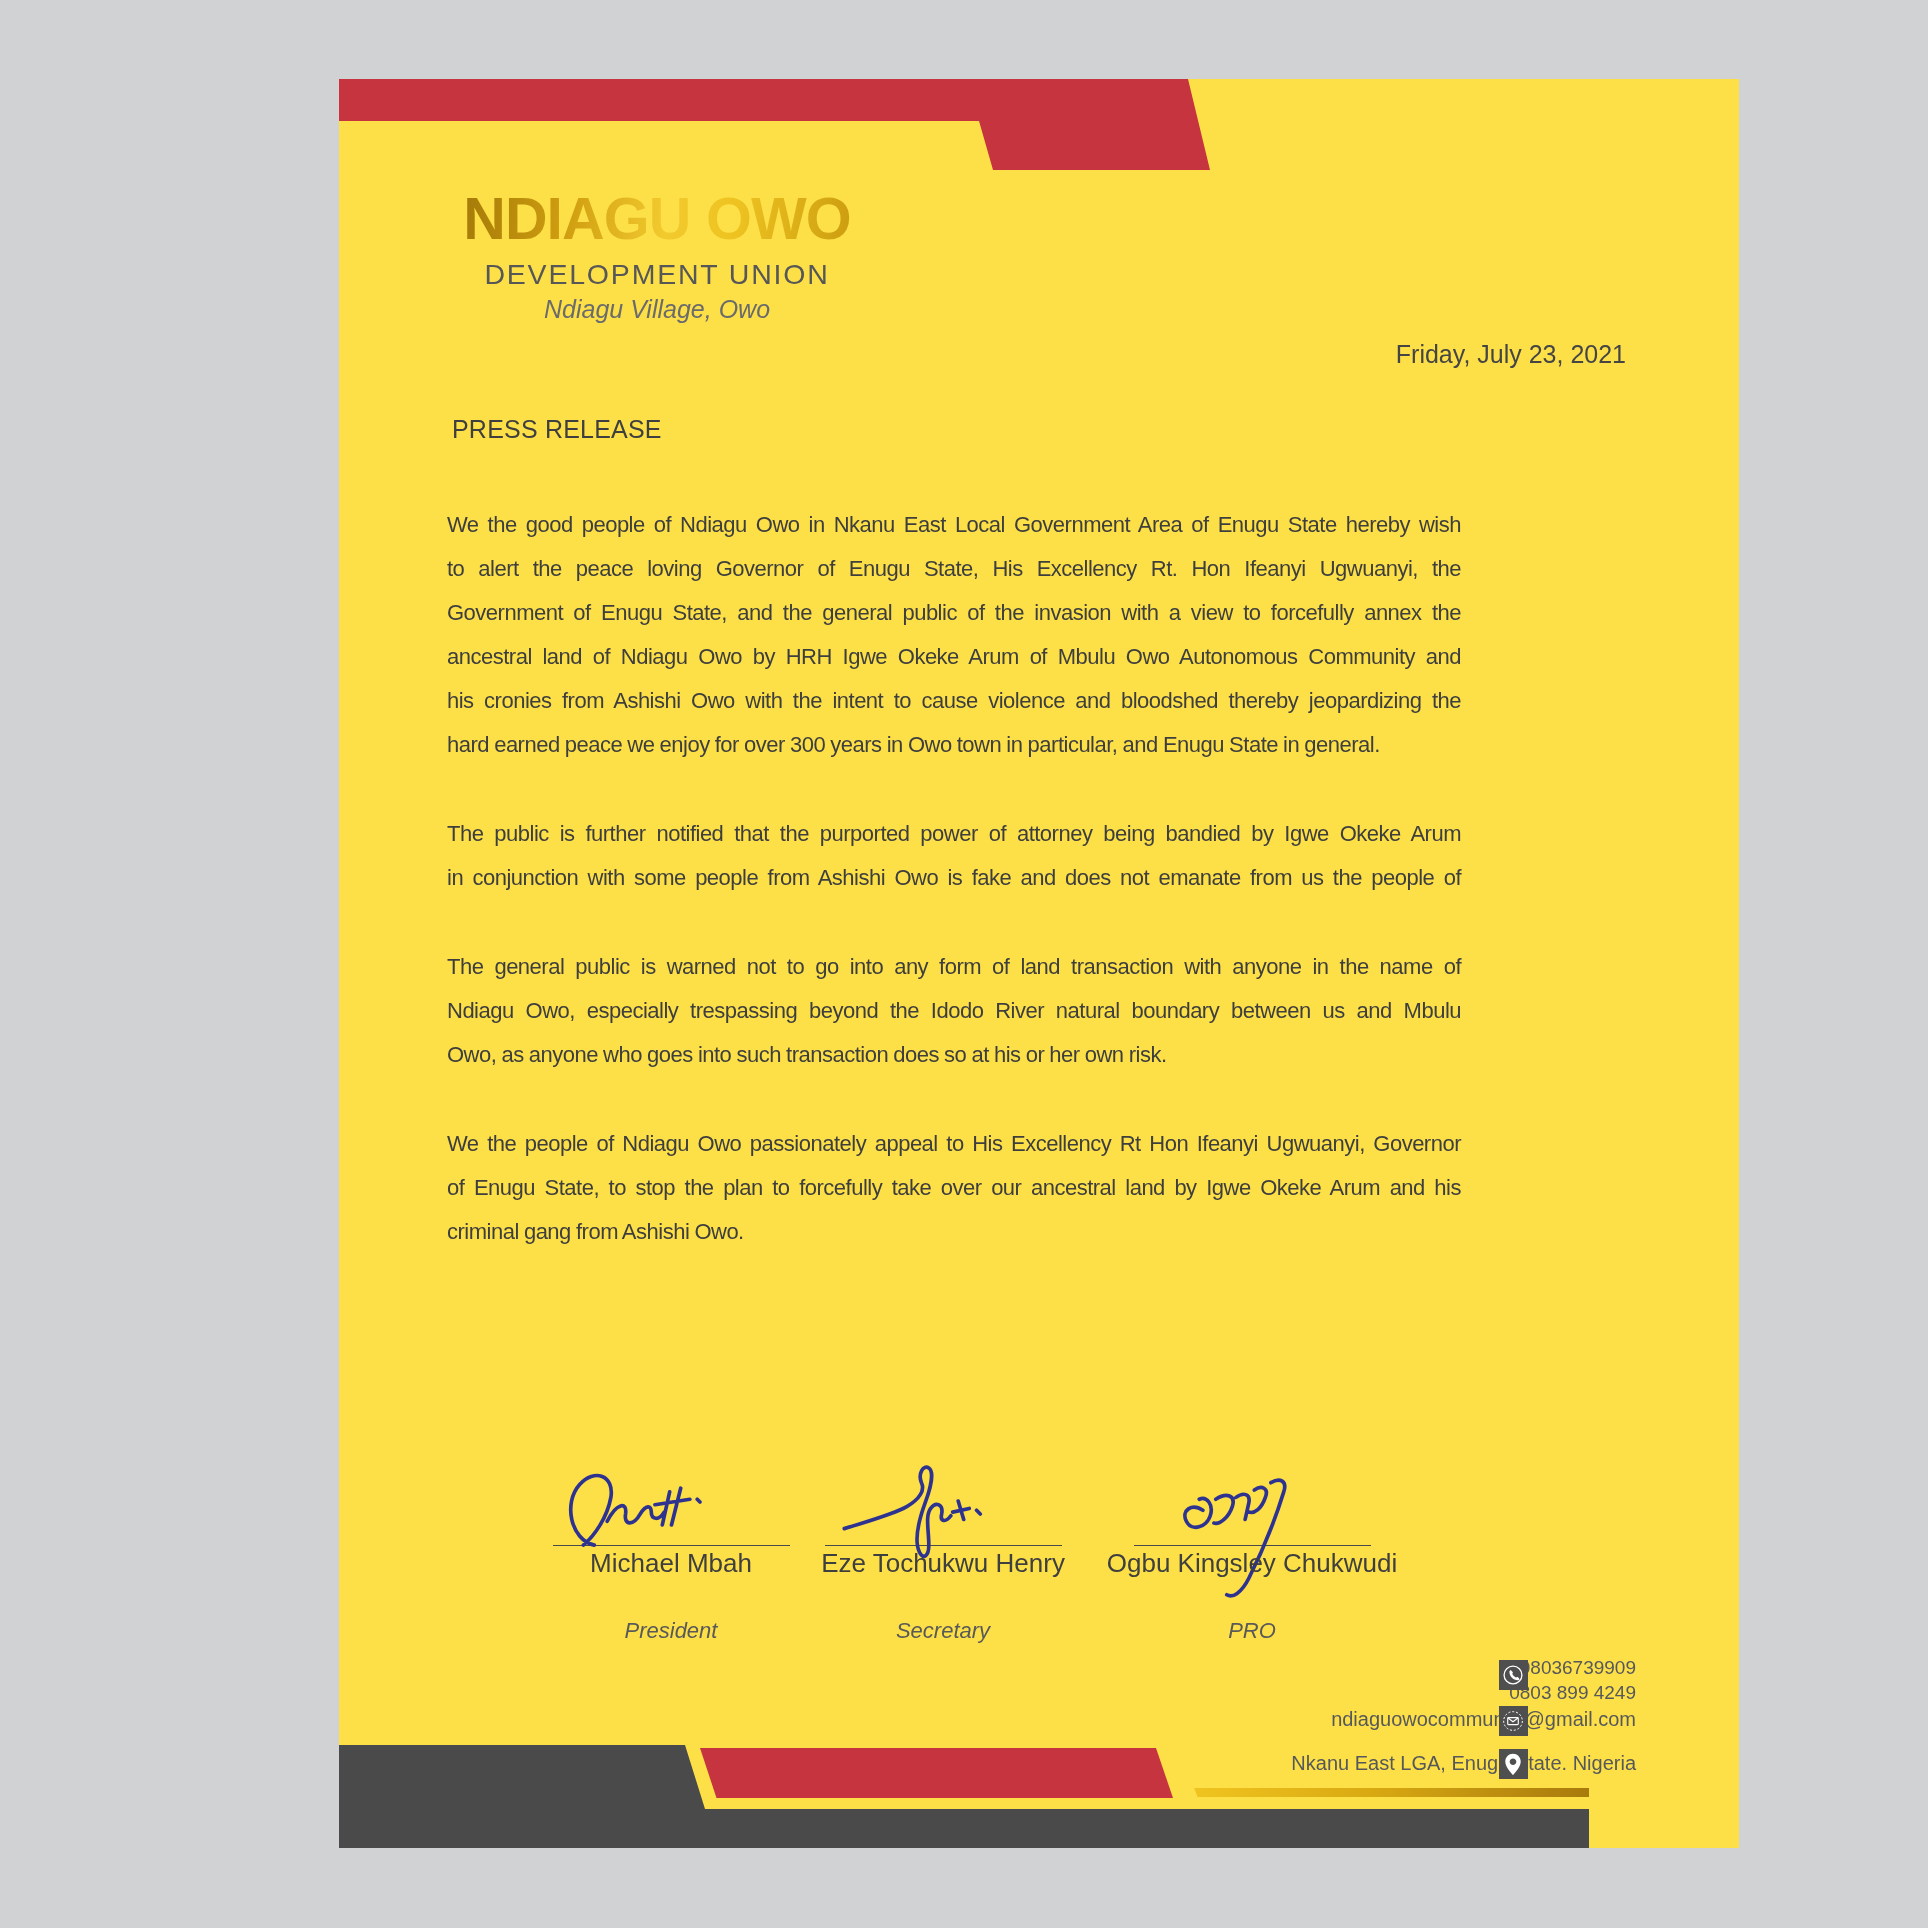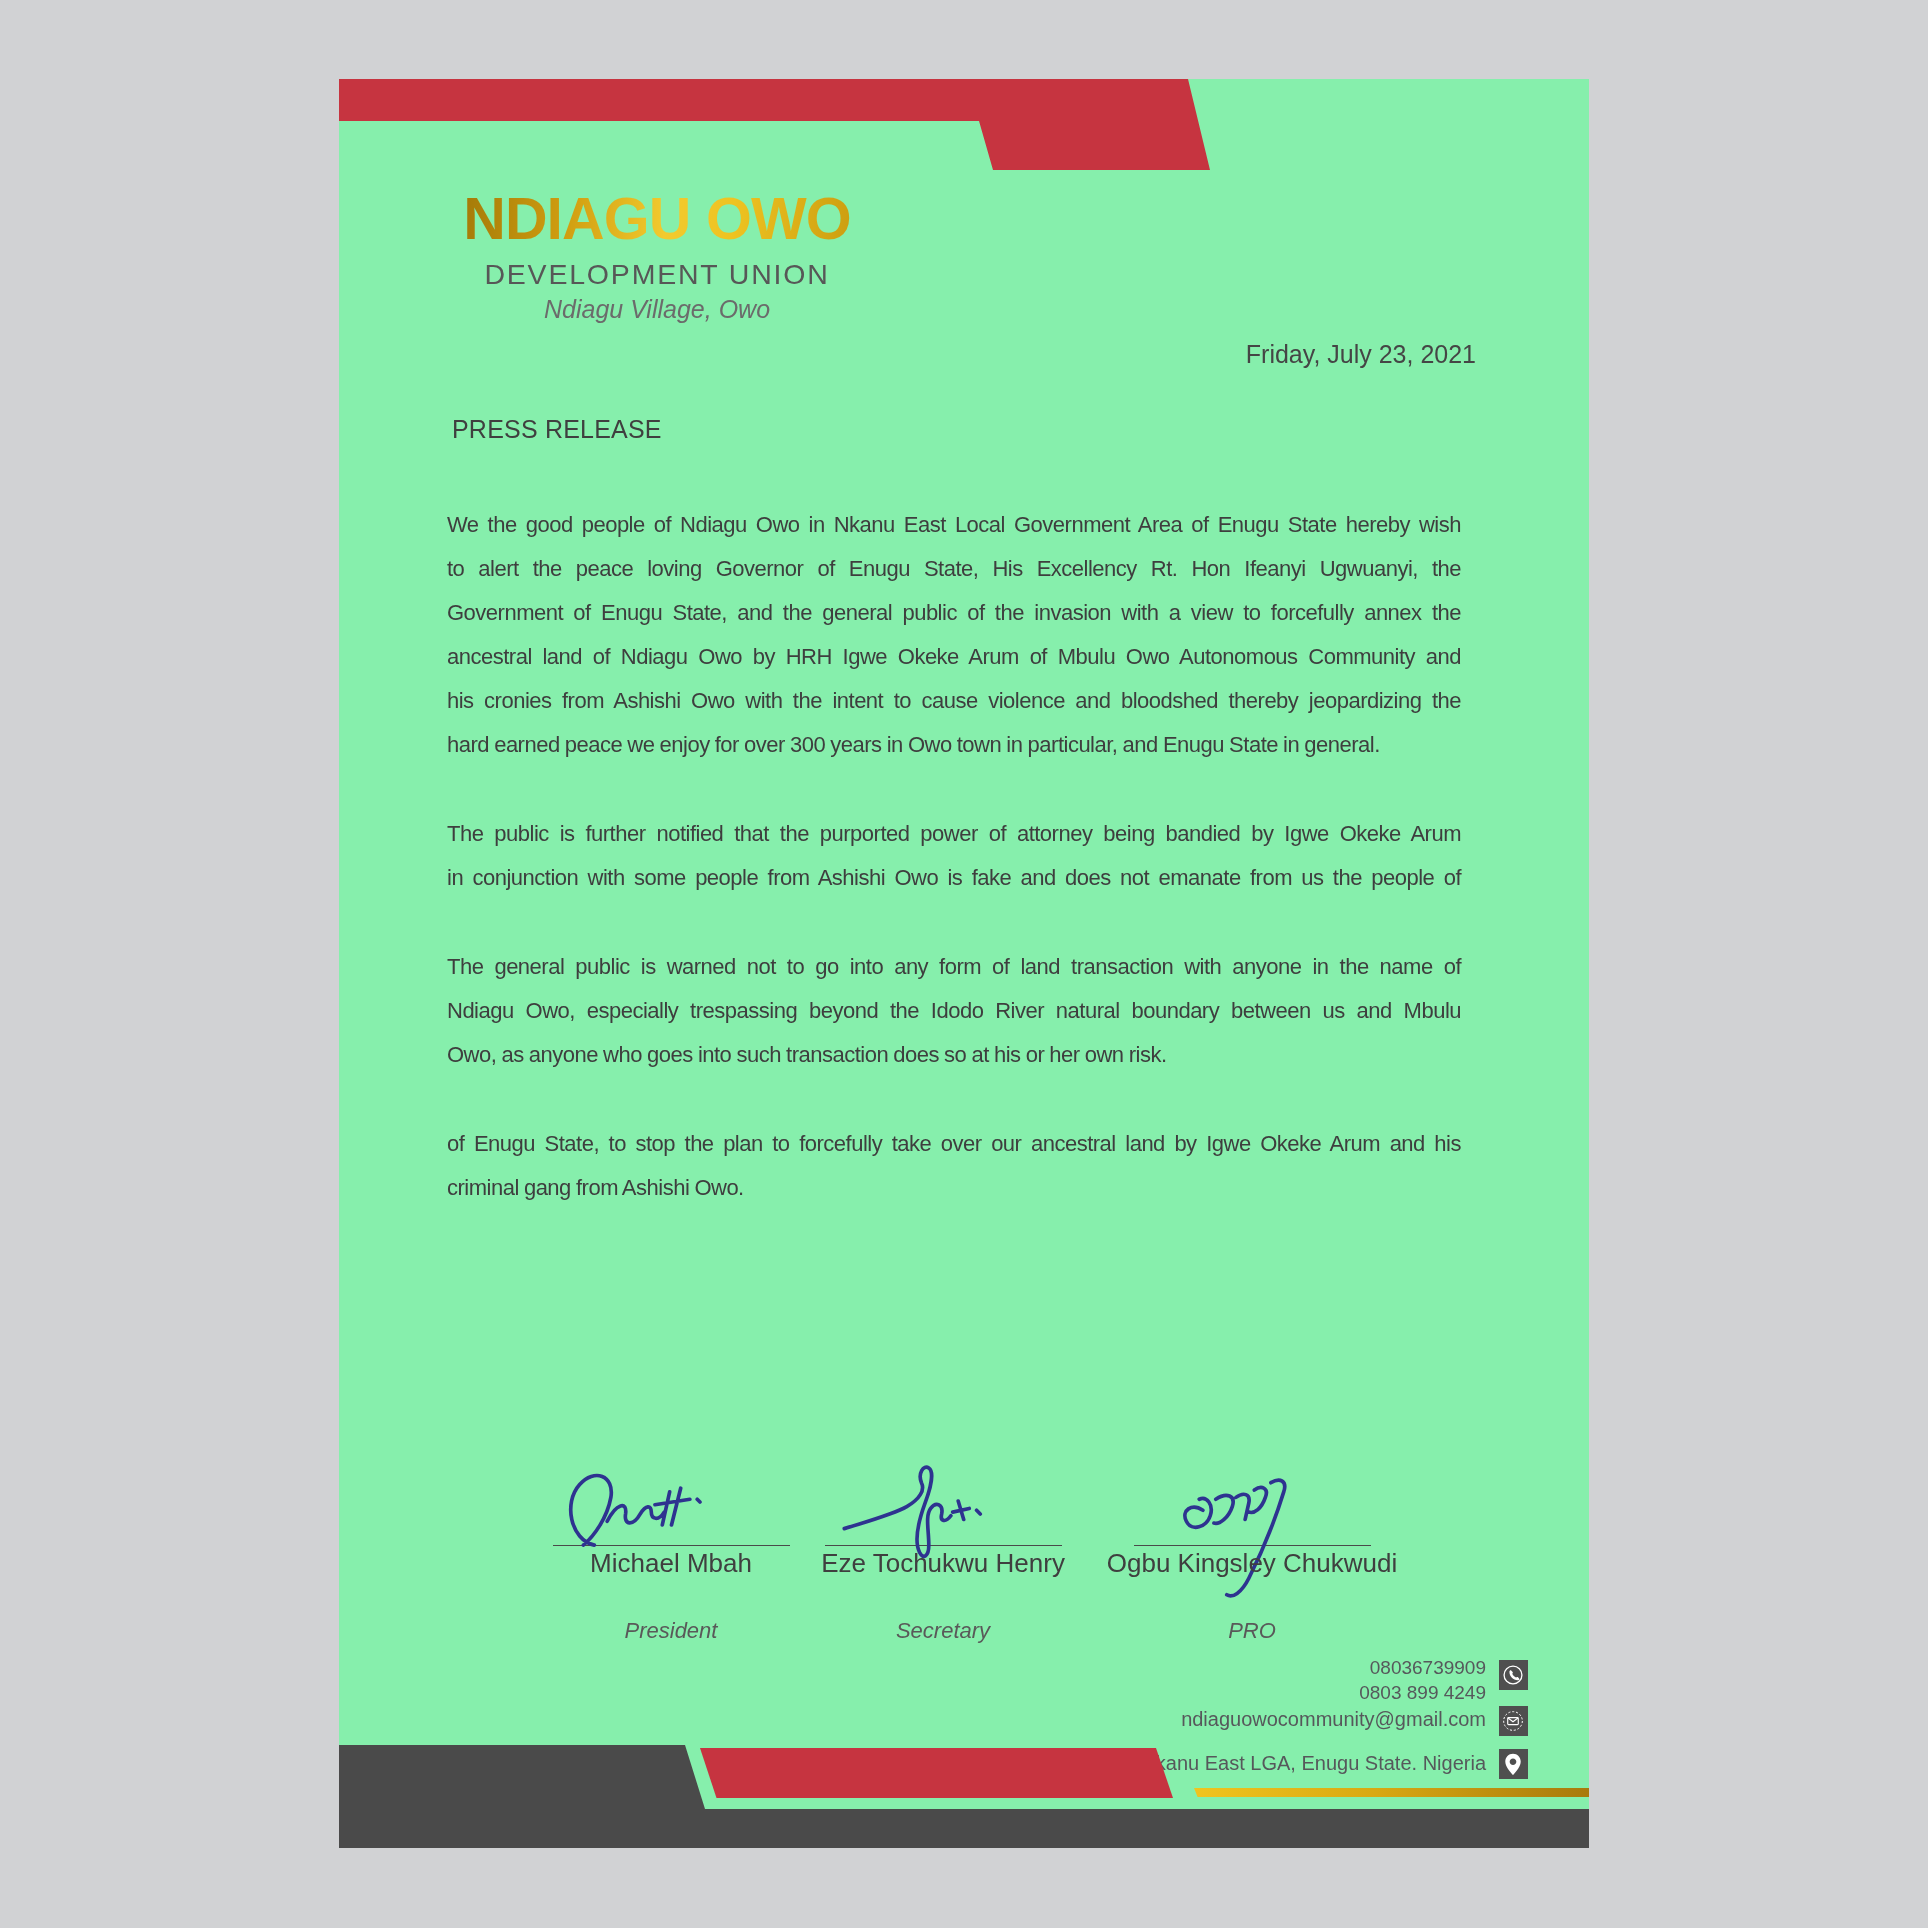--- a/index.html
+++ b/index.html
@@ -4,22 +4,22 @@
 <style>
   html,body{margin:0;padding:0;}
   body{
     width:1928px;height:1928px;
     background:#d1d2d4;
     font-family:"Liberation Sans","DejaVu Sans",sans-serif;
     overflow:hidden;
     -webkit-font-smoothing:antialiased;
   }
   #paper{
-    position:absolute;left:339px;top:79px;width:1250px;height:1769px;
-    background:#86efac;
+    position:absolute;left:339px;top:79px;width:1400px;height:1769px;
+    background:#fde047;
   }
   
   .banner-top{
     position:absolute;left:0;top:0;width:871px;height:91px;background:#c63440;
     clip-path:polygon(0 0,849px 0,871px 91px,654px 91px,640px 42px,0 42px);
   }
   
   .logo{position:absolute;left:109px;top:108px;width:418px;text-align:center;}
   .logo-name{
     font-size:59px;font-weight:bold;letter-spacing:-0.9px;line-height:64px;
@@ -98,20 +98,21 @@
       <div class="para">
         <div class="bline">The public is further notified that the purported power of attorney being bandied by Igwe Okeke Arum</div>
         <div class="bline">in conjunction with some people from Ashishi Owo is fake and does not emanate from us the people of</div>
       </div>
       <div class="para">
         <div class="bline">The general public is warned not to go into any form of land transaction with anyone in the name of</div>
         <div class="bline">Ndiagu Owo, especially trespassing beyond the Idodo River natural boundary between us and Mbulu</div>
         <div class="bline bline-last">Owo, as anyone who goes into such transaction does so at his or her own risk.</div>
       </div>
       <div class="para">
+        <div class="bline">We the people of Ndiagu Owo passionately appeal to His Excellency Rt Hon Ifeanyi Ugwuanyi, Governor</div>
         <div class="bline">of Enugu State, to stop the plan to forcefully take over our ancestral land by Igwe Okeke Arum and his</div>
         <div class="bline bline-last">criminal gang from Ashishi Owo.</div>
       </div>
     </div>
 
   <div class="sig-block" style="left:185px">
     <svg class="sig-mark" width="239" height="79" viewBox="0 0 260 86">
       <path d="M46 84 C20 78 12 38 30 18 C46 0 68 8 64 32 C60 54 46 74 34 84
                M60 58 C70 38 82 36 80 50 C78 62 88 64 96 50 C102 40 108 40 108 48 C108 56 116 58 122 48
                M128 26 L120 62 M140 22 L130 62 M112 40 L150 34 M158 34 L161 37" fill="none" stroke="#2e3390" stroke-width="4" stroke-linecap="round" stroke-linejoin="round"></path>

